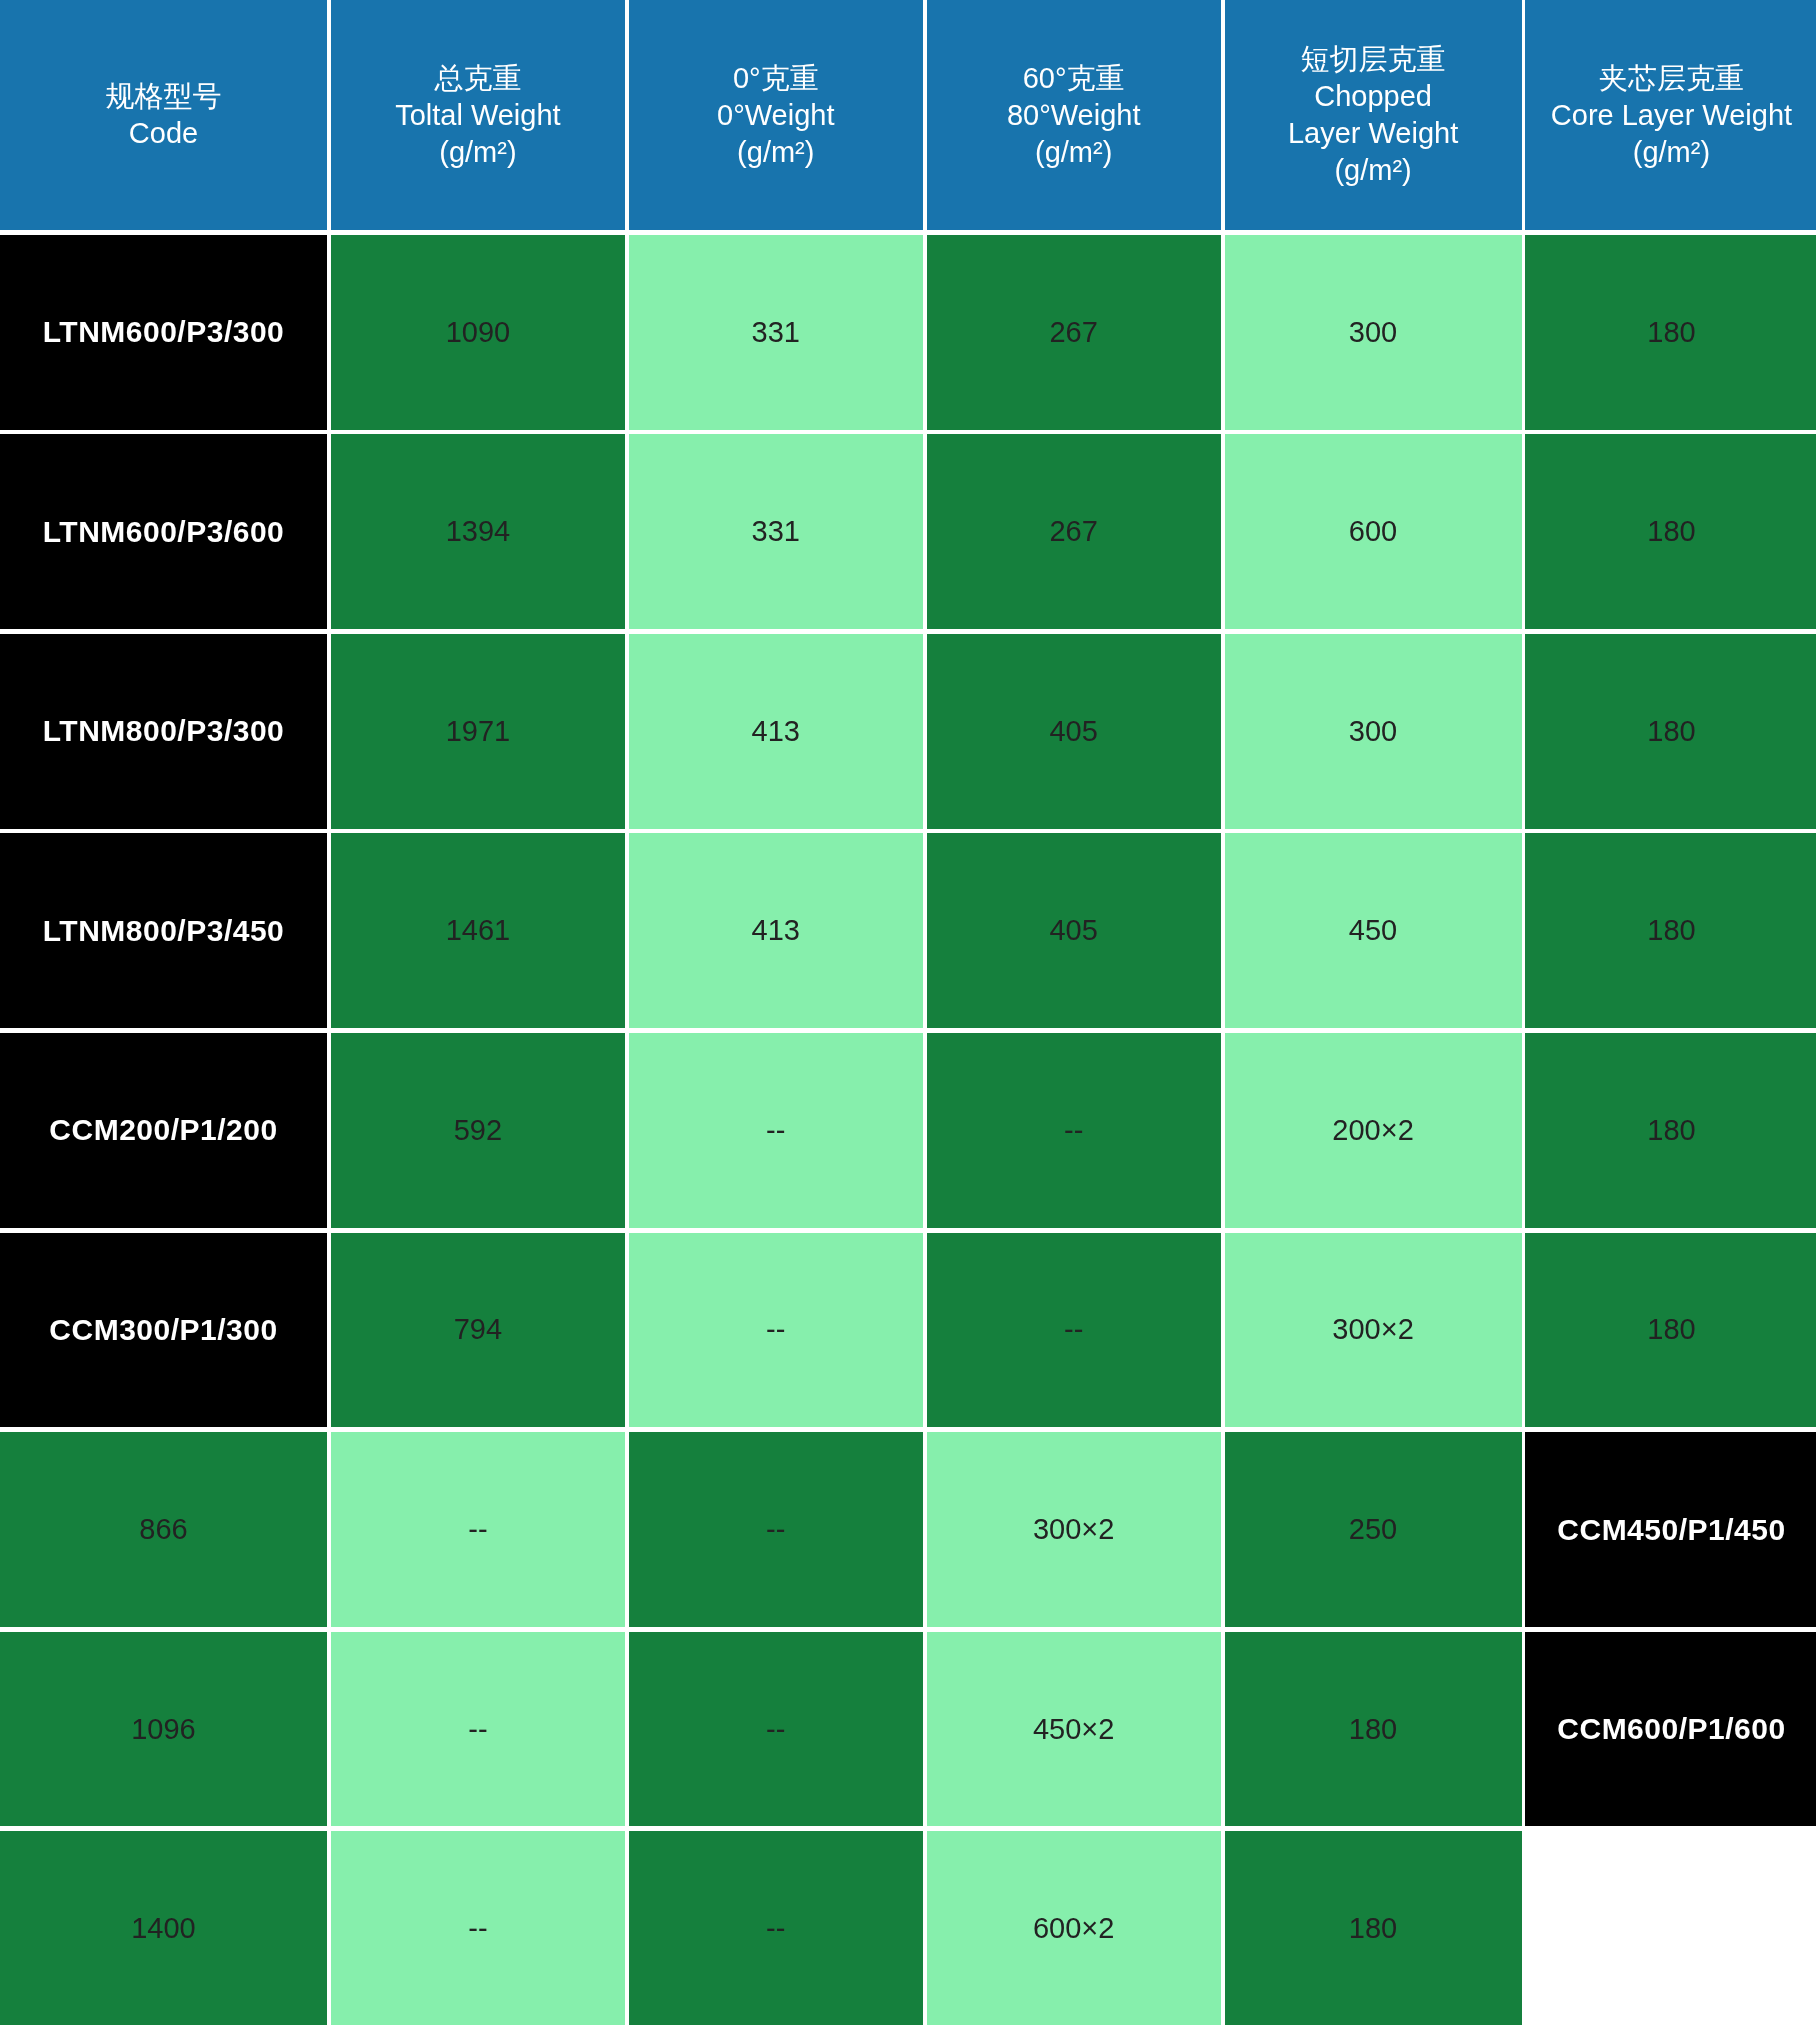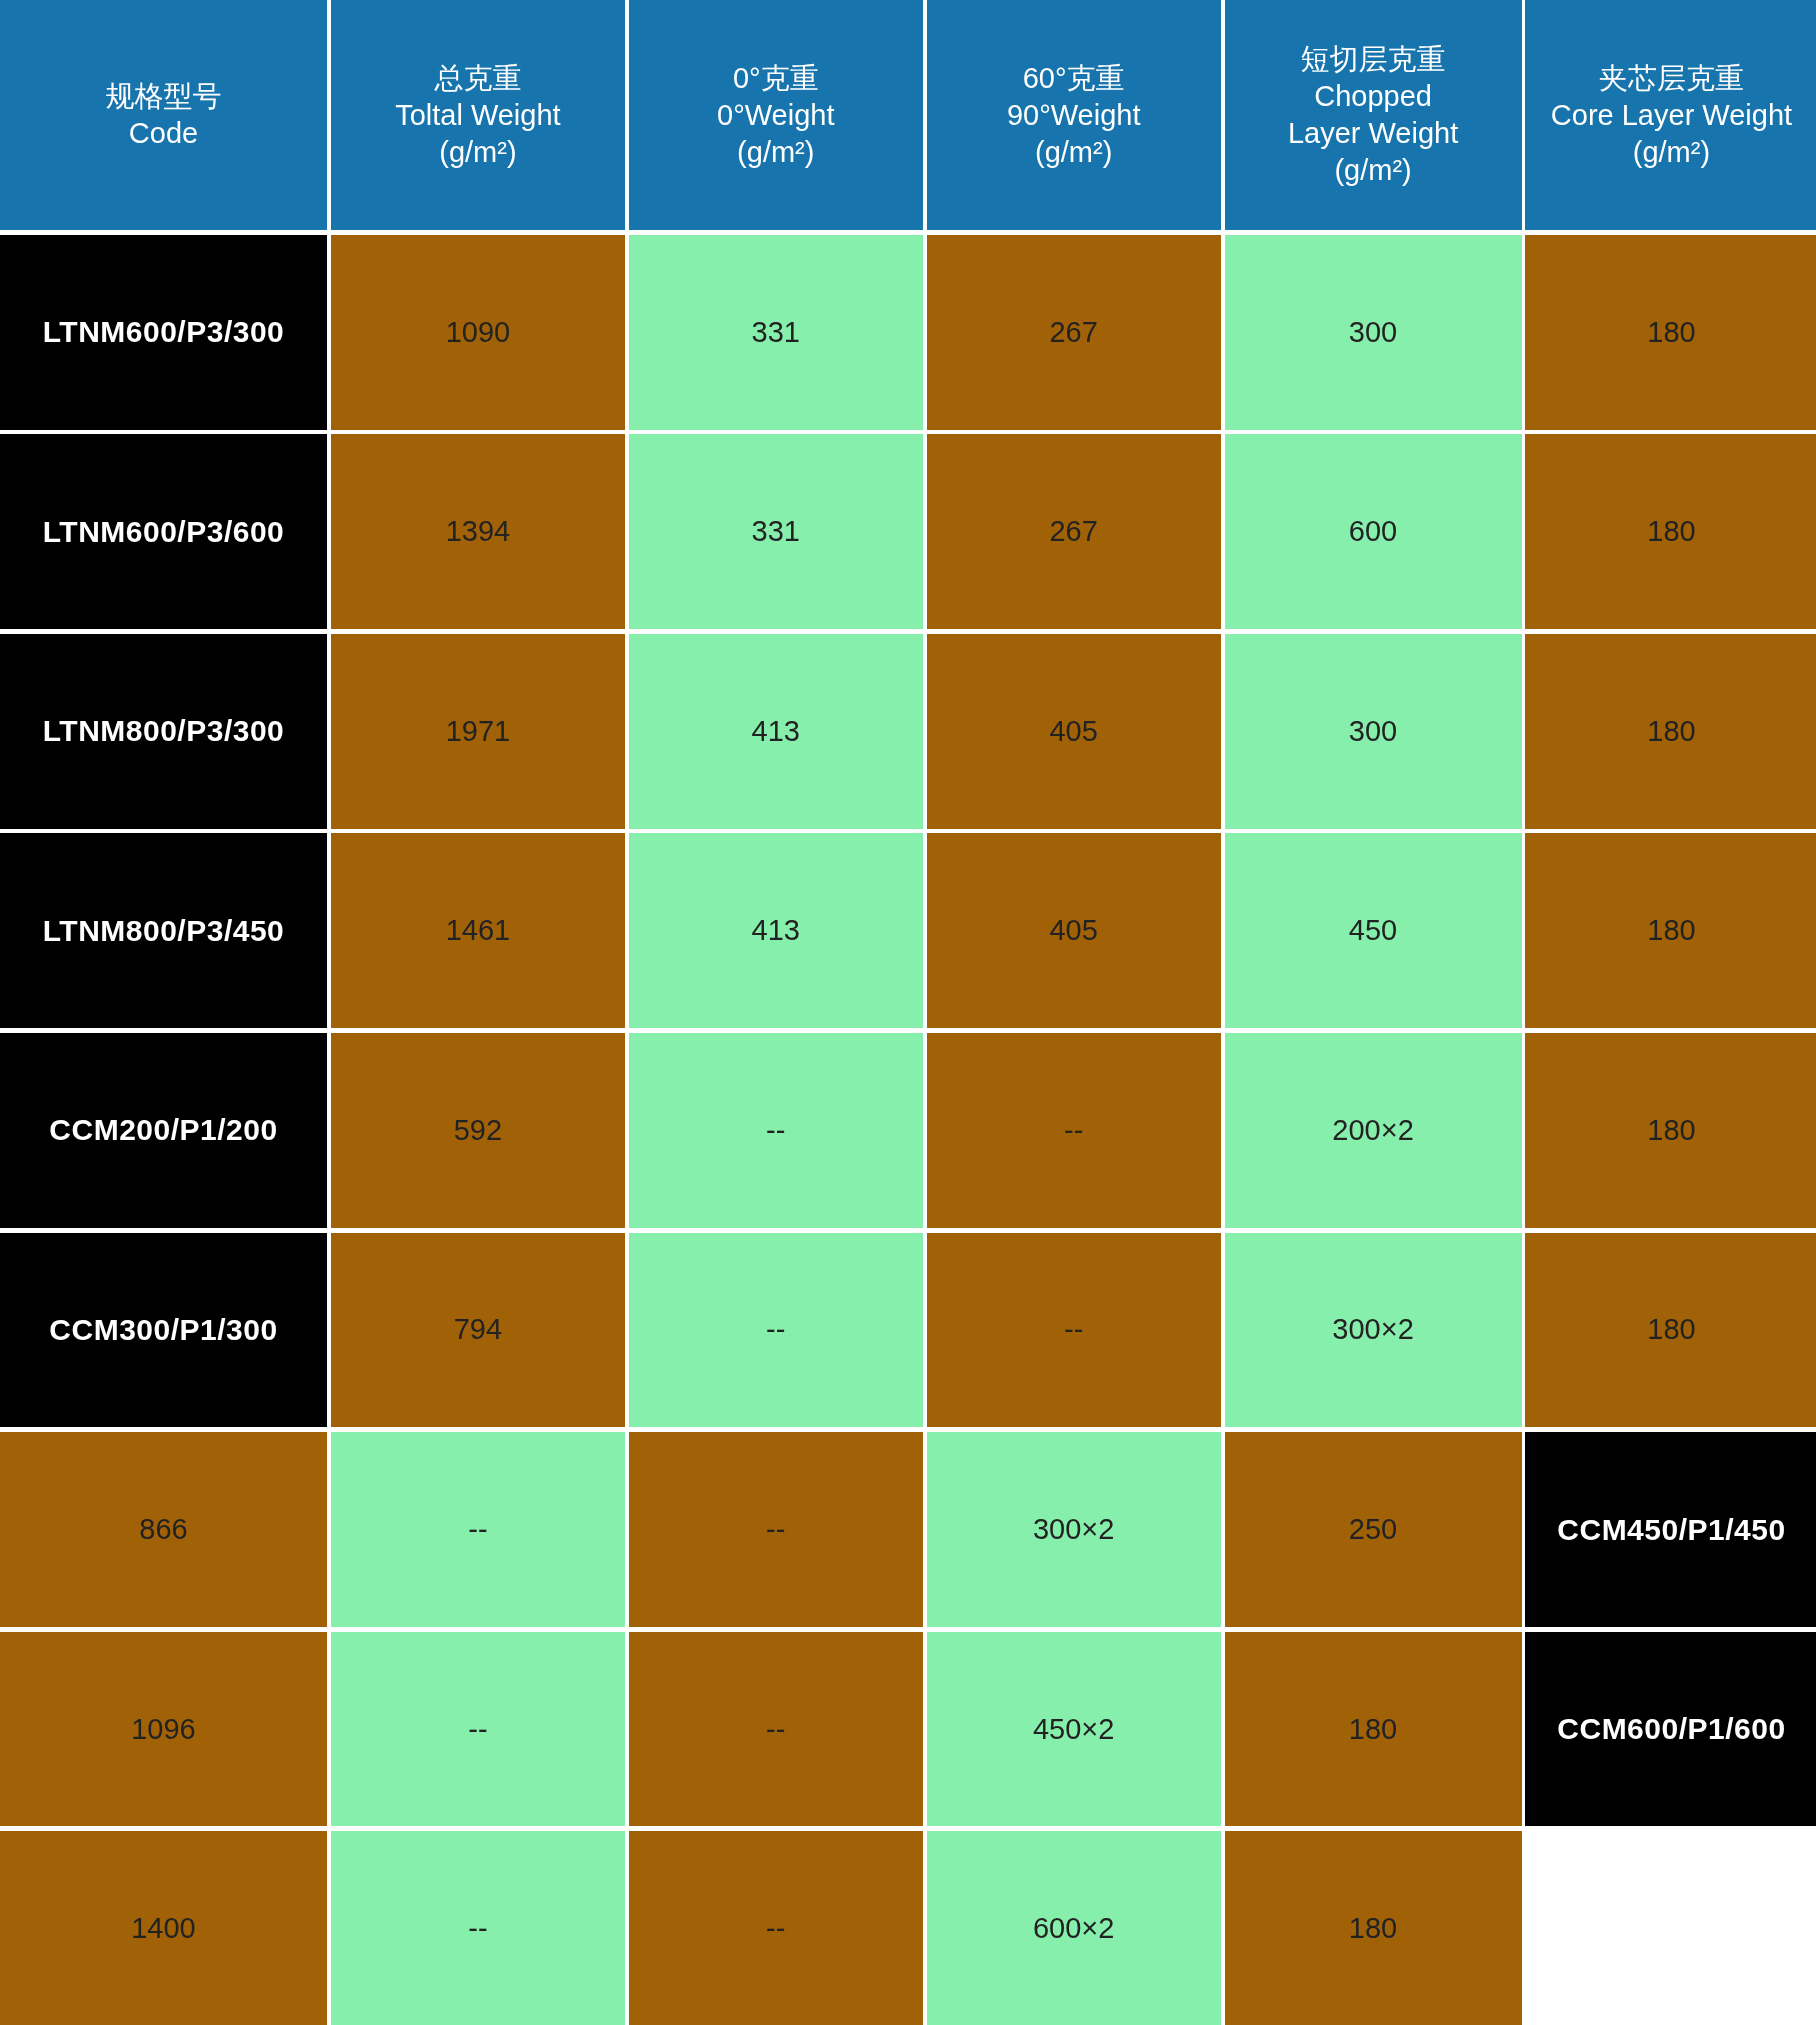--- a/index.html
+++ b/index.html
@@ -36,21 +36,21 @@
     background: #000000;
     color: #ffffff;
     font-weight: 700;
     font-size: 30px;
     letter-spacing: 0.5px;
   }
   .val {
     font-size: 29px;
     color: #222222;
   }
-  .light { background: #a16207; }
+  .light { background: #15803d; }
   .dark  { background: #86efac; }
 </style>
 </head>
 <body>
 
 <div class="spec-table">
 
   <div class="cell th">
     <div>规格型号</div>
     <div>Code</div>
@@ -60,21 +60,21 @@
     <div>Toltal Weight</div>
     <div>(g/m²)</div>
   </div>
   <div class="cell th">
     <div>0°克重</div>
     <div>0°Weight</div>
     <div>(g/m²)</div>
   </div>
   <div class="cell th">
     <div>60°克重</div>
-    <div>90°Weight</div>
+    <div>80°Weight</div>
     <div>(g/m²)</div>
   </div>
   <div class="cell th">
     <div>短切层克重</div>
     <div>Chopped</div>
     <div>Layer Weight</div>
     <div>(g/m²)</div>
   </div>
   <div class="cell th">
     <div>夹芯层克重</div>

